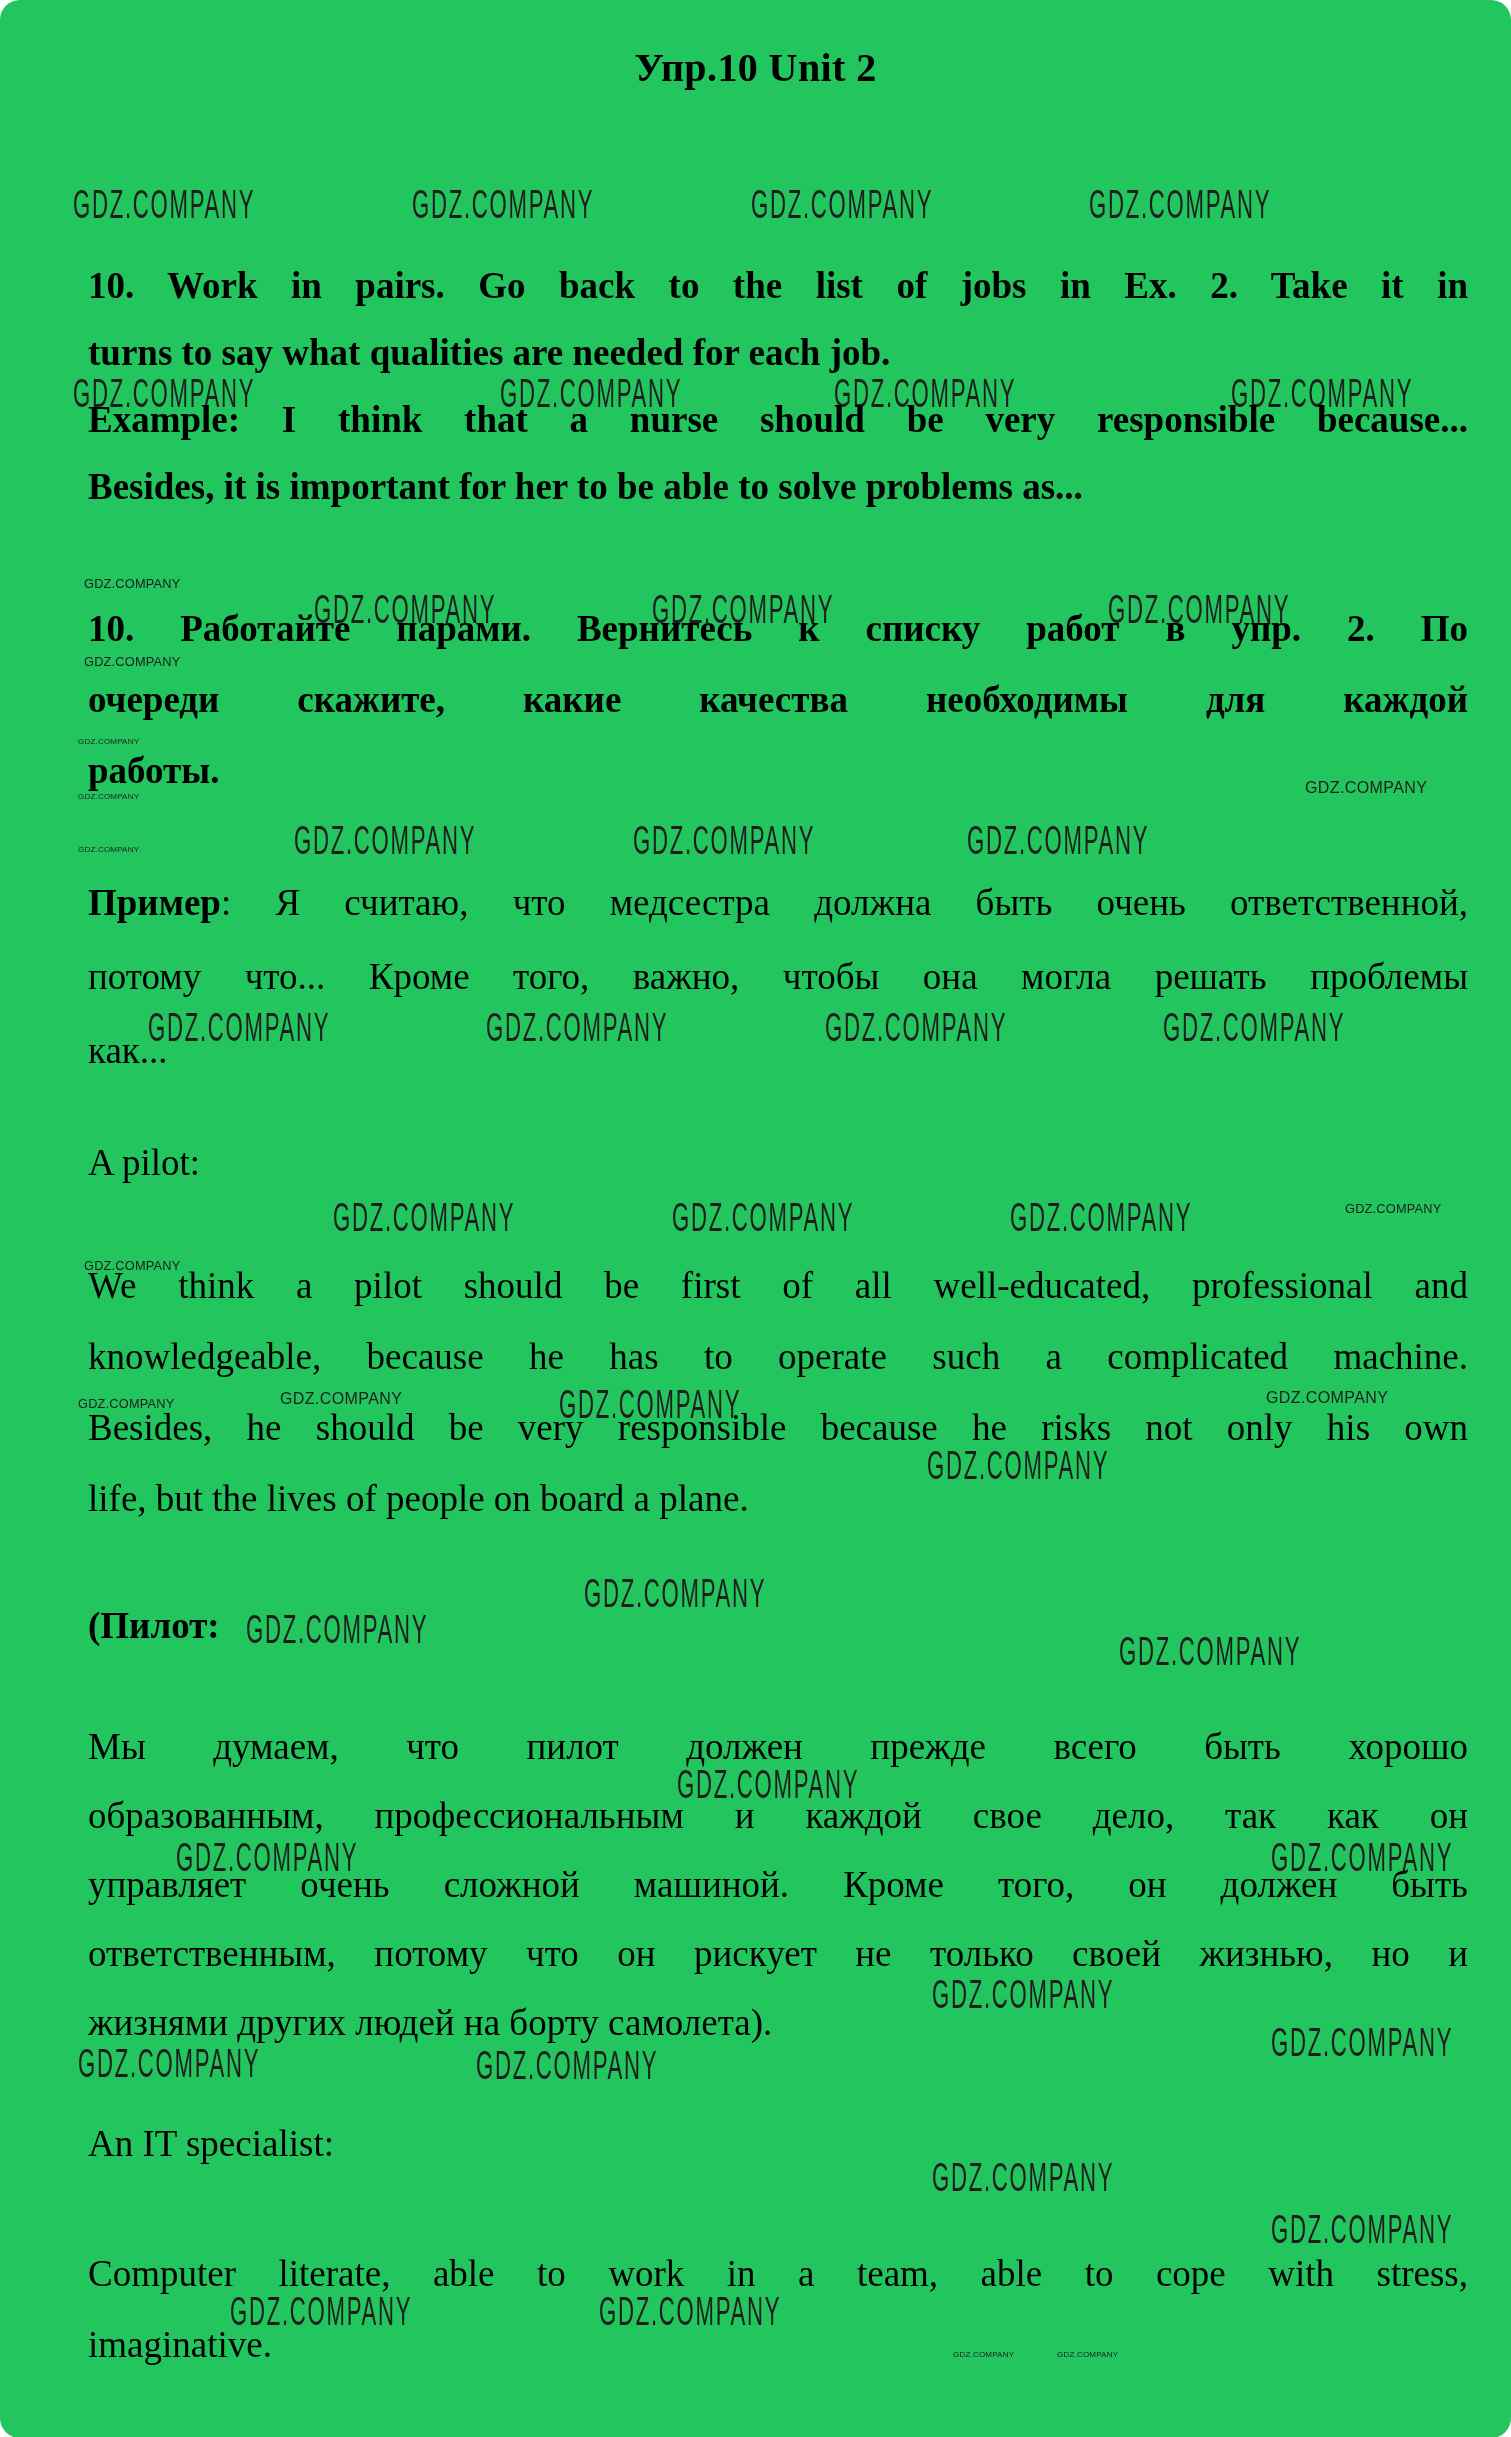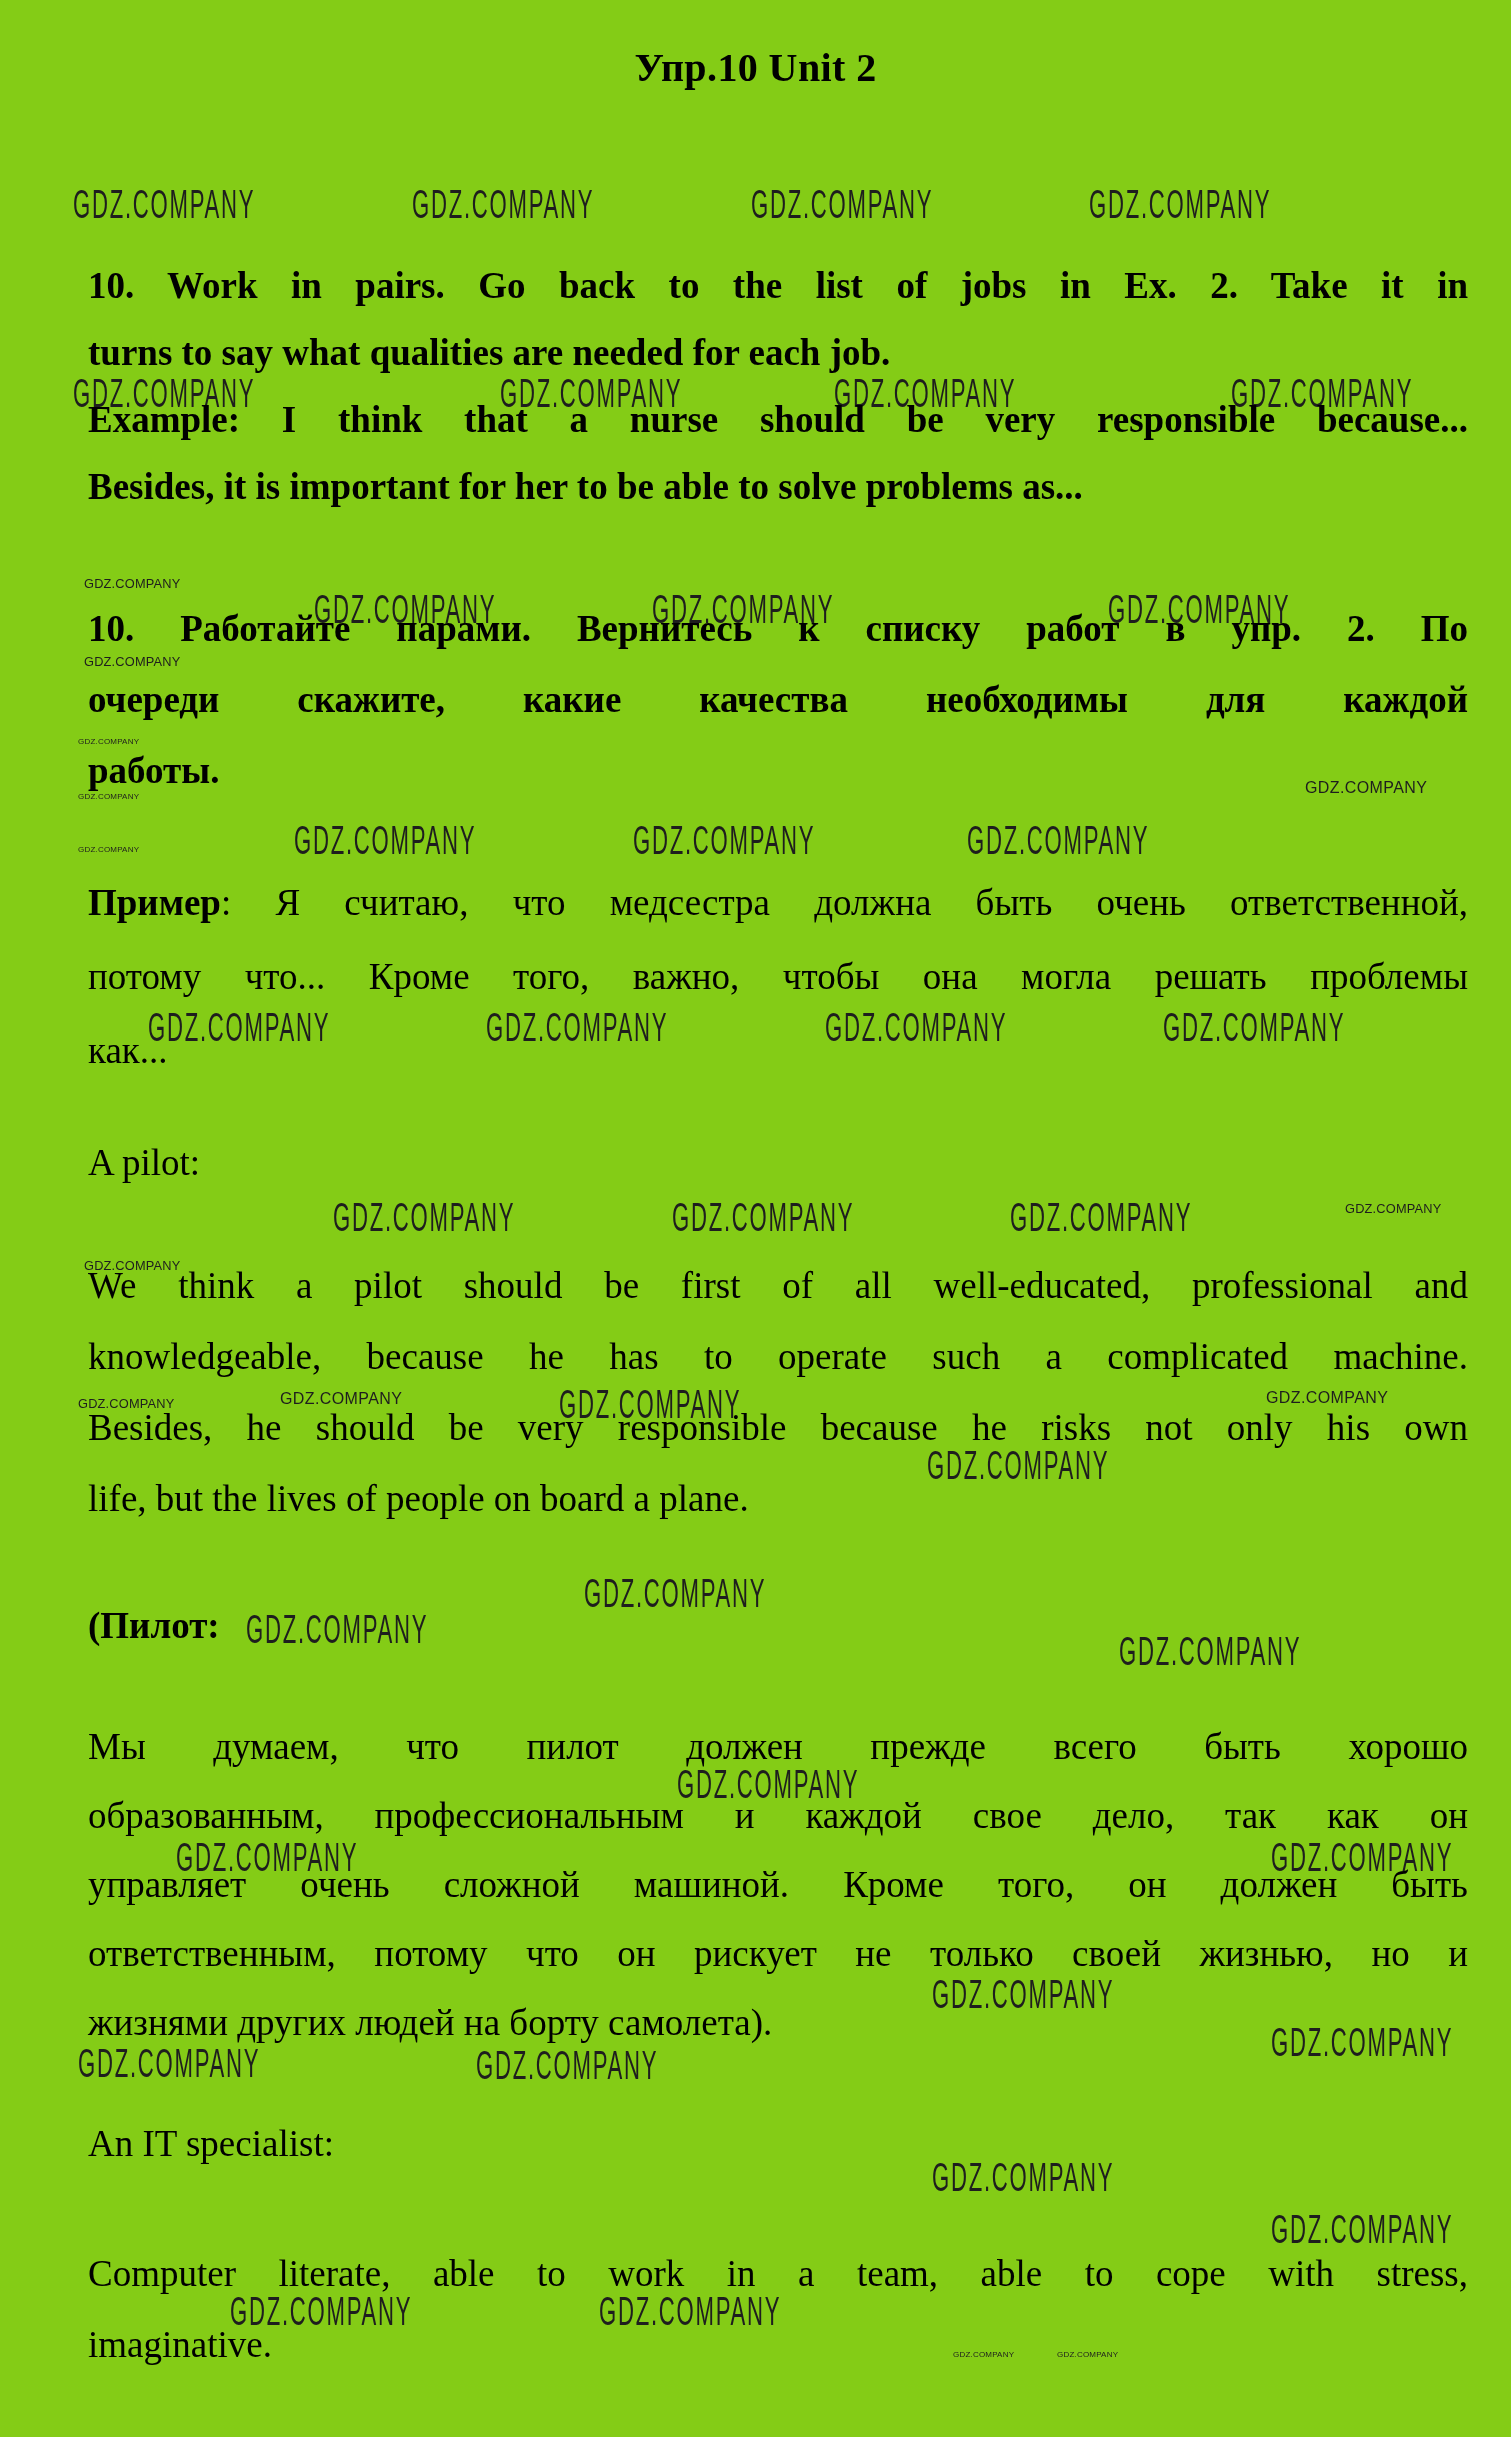--- a/index.html
+++ b/index.html
@@ -4,24 +4,25 @@
 <style>
   html, body {
     margin: 0;
     padding: 0;
     background: #ffffff;
   }
   .page {
     position: relative;
     width: 1511px;
     height: 2438px;
-    background: #84cc16;
+    background: #22c55e;
     overflow: hidden;
     font-family: "Liberation Serif", "DejaVu Serif", serif;
     color: #000000;
+    border-radius: 20px;
   }
   .title {
     position: absolute;
     top: 44px;
     left: 0;
     width: 100%;
     text-align: center;
     font-size: 40px;
     font-weight: 700;
     color: #000000;

